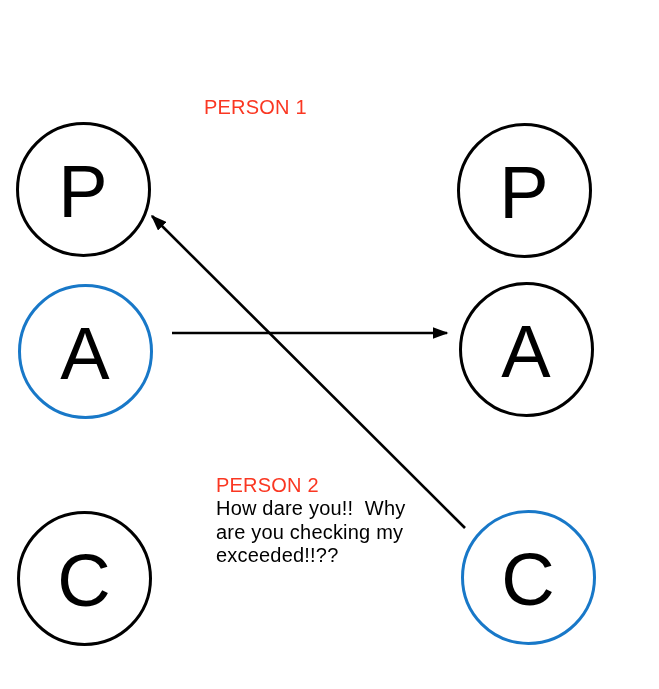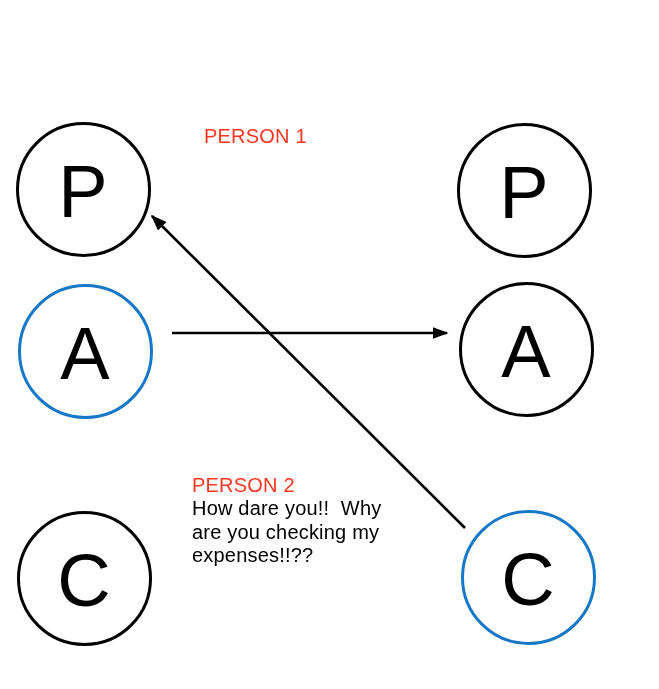--- a/index.html
+++ b/index.html
@@ -57,27 +57,27 @@
   <div class="circle" style="left:456.5px;top:122.5px">
     <span class="ego-letter">P</span>
   </div>
   <div class="circle" style="left:458.5px;top:281.5px">
     <span class="ego-letter">A</span>
   </div>
   <div class="circle highlight" style="left:460.5px;top:509.5px">
     <span class="ego-letter">C</span>
   </div>
 
-  <div class="callout" style="left:204px;top:125px">
+  <div class="callout" style="left:204px;top:96px">
     <div class="heading">PERSON 1</div>
   </div>
 
-  <div class="callout" style="left:192px;top:474px">
+  <div class="callout" style="left:216px;top:474px">
     <div class="heading">PERSON 2</div>
-    <div class="message">How dare you!!  Why are you checking my expenses!!??</div>
+    <div class="message">How dare you!!  Why are you checking my exceeded!!??</div>
   </div>
 
   <svg class="arrows" viewBox="0 0 659 689">
     <defs>
       <marker id="ah" markerUnits="userSpaceOnUse" markerWidth="17" markerHeight="12" refX="14.5" refY="6" orient="auto">
         <path d="M0,0 L16,6 L0,12 z"></path>
       </marker>
     </defs>
     <line x1="172" y1="333" x2="447" y2="333" marker-end="url(#ah)"></line>
     <line x1="465" y1="528" x2="152" y2="216" marker-end="url(#ah)"></line>

